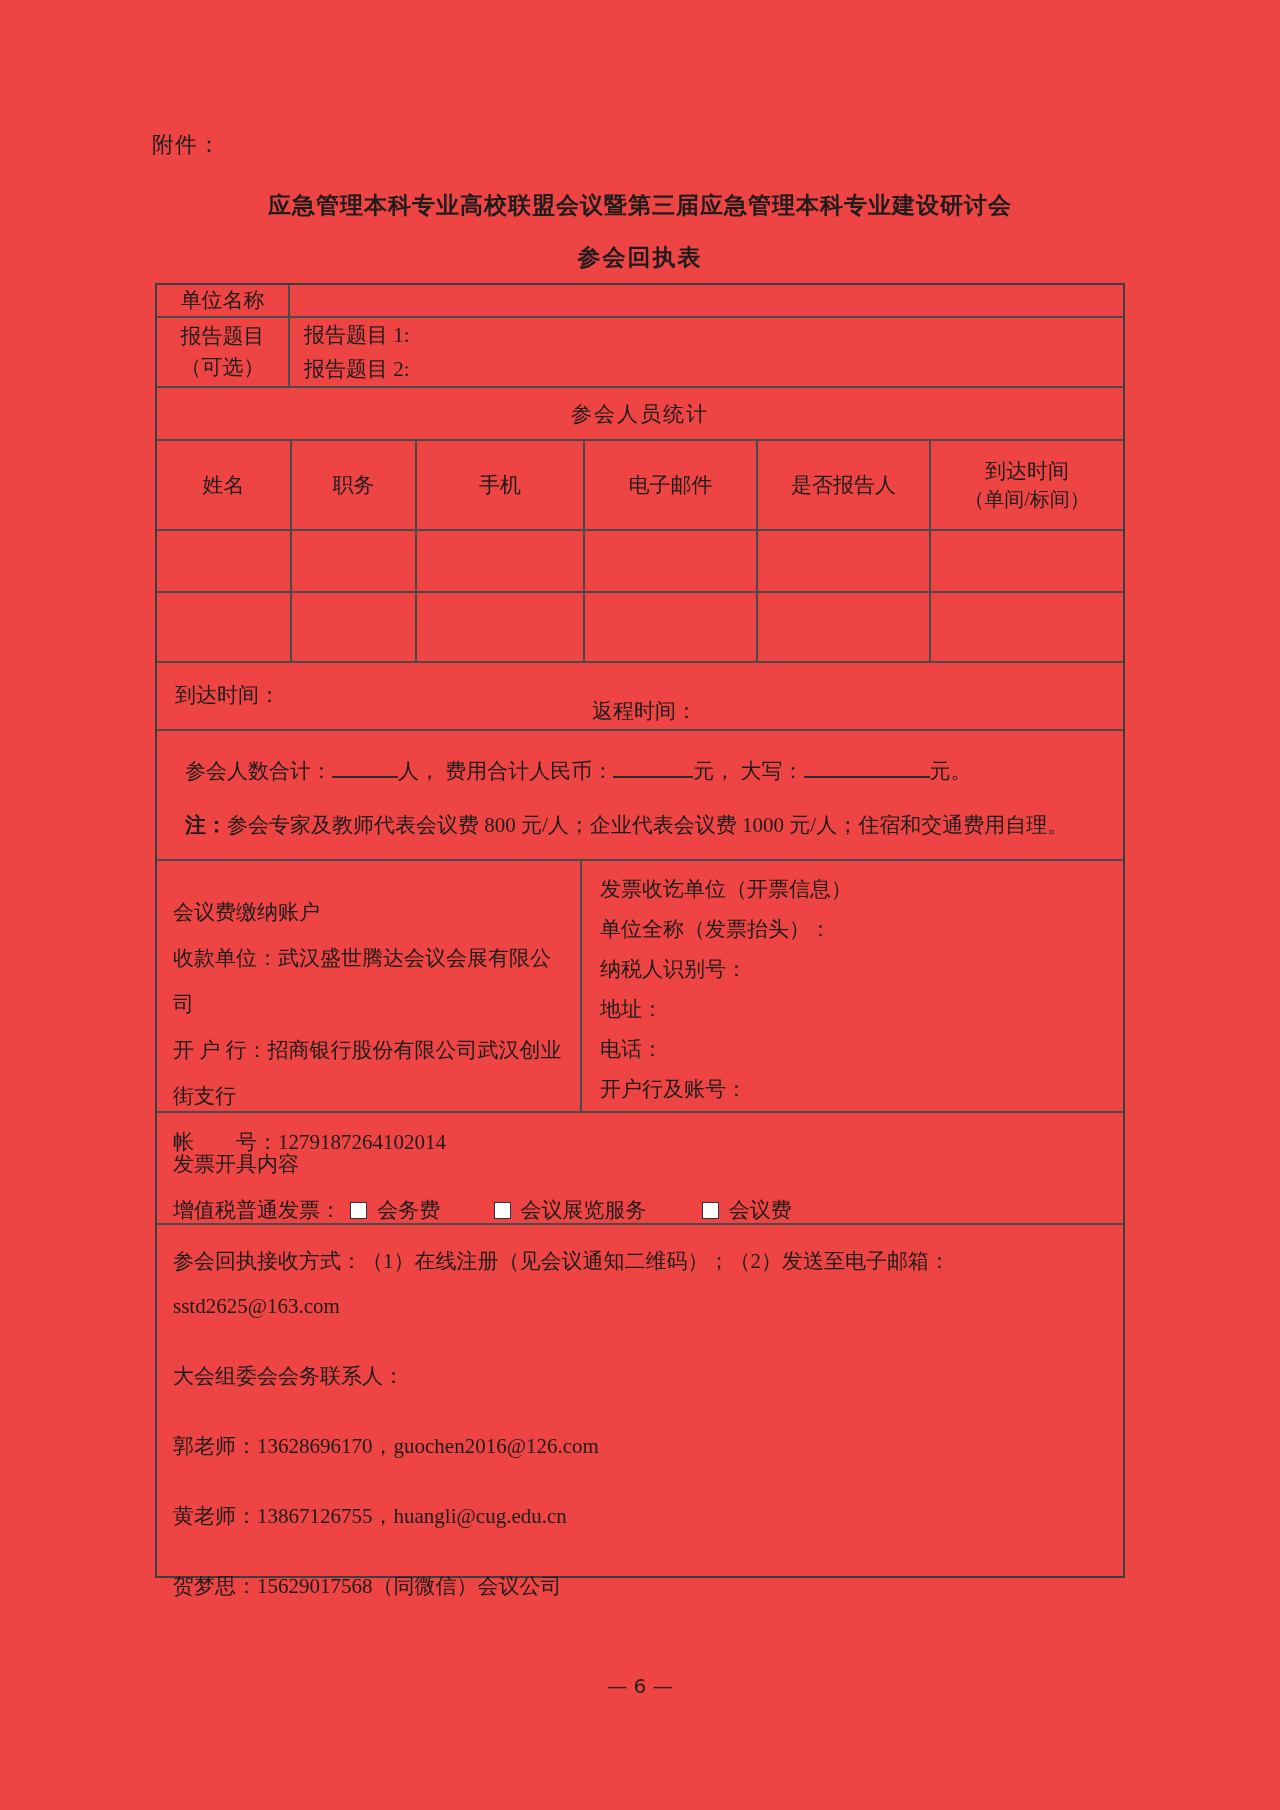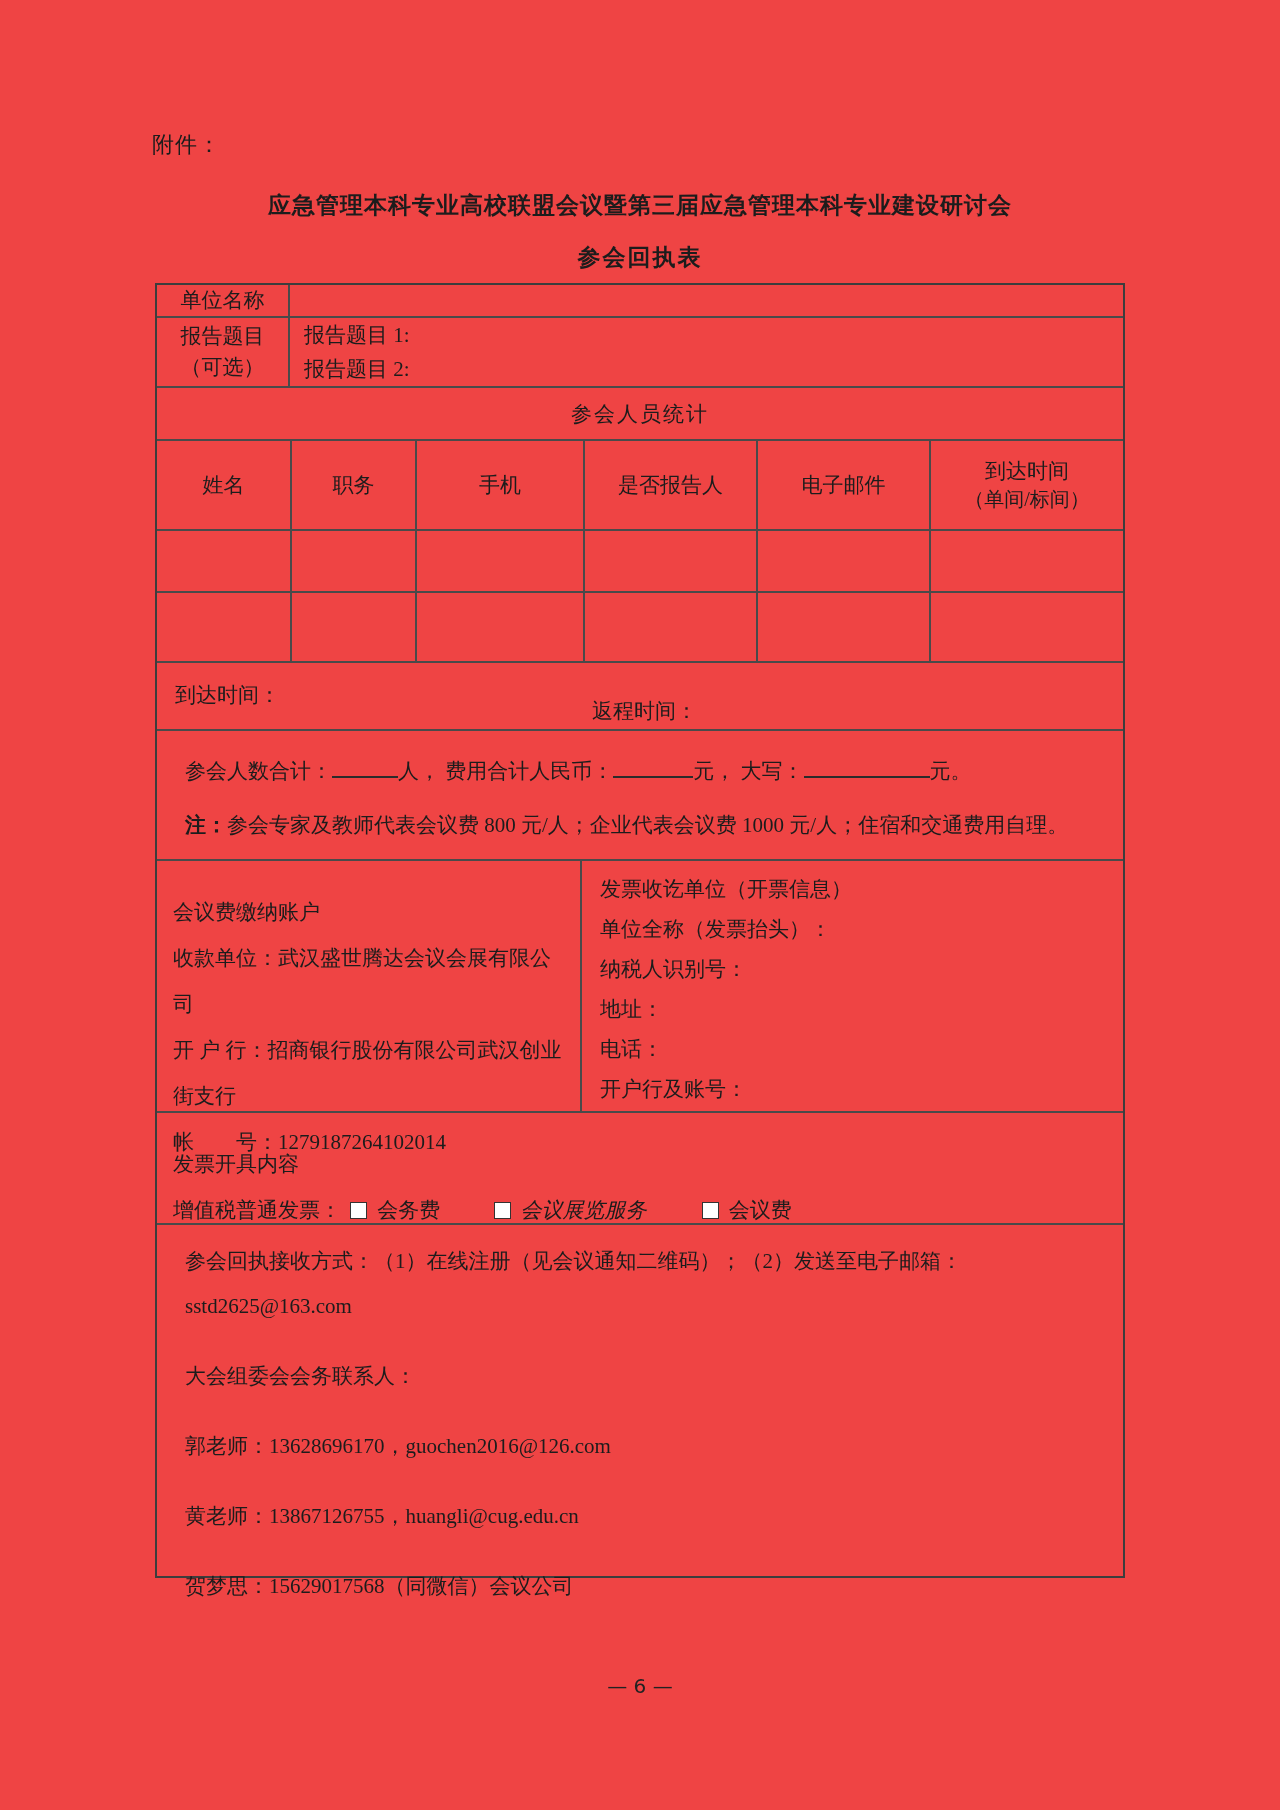--- a/index.html
+++ b/index.html
@@ -48,24 +48,24 @@
   .pay-col p{margin:0;}
   .inv-col{flex:1;border-left:2px solid #4a4a4a;box-sizing:border-box;padding:8px 12px 15px 18px;line-height:40px;}
   .inv-col p{margin:0;}
 
   .invcontent-row{padding:28px 16px 0;box-sizing:border-box;}
   .invcontent-row p{margin:0;line-height:46px;}
   .checkbox{display:inline-block;width:17px;height:17px;border:1.8px solid #333;
             margin:0 10px 0 4px;vertical-align:-2px;box-sizing:border-box;background:#fff;}
   .opt{white-space:nowrap;}
   .gap-lg{margin-right:44px;}
-  .gap-md{margin-right:46px;font-style:italic;}
+  .gap-md{margin-right:46px;}
 
   .footer-row{padding:14px 16px 0;box-sizing:border-box;}
-  .footer-row p{margin:0 12px 25px;line-height:45px;}
+  .footer-row p{margin:0 0 25px;line-height:45px;}
 
   .pagenum{position:absolute;top:1674px;left:0;width:100%;text-align:center;font-size:20px;
            font-family:"DejaVu Sans","Liberation Sans",sans-serif;color:#222;}
 </style>
 </head>
 <body>
 
 <div class="page">
 
   <div class="attachment">附件：</div>
@@ -90,22 +90,22 @@
       </div>
     </div>
 
     <div class="row h53 center-row">参会人员统计</div>
 
     <div class="row h90">
       <div class="grid6">
         <div class="gcell">姓名</div>
         <div class="gcell">职务</div>
         <div class="gcell">手机</div>
+        <div class="gcell">电子邮件</div>
         <div class="gcell">是否报告人</div>
-        <div class="gcell">电子邮件</div>
         <div class="gcell">
           <span>到达时间</span>
           <span class="room-line2">（单间/标间）</span>
         </div>
       </div>
     </div>
 
     <div class="row h62">
       <div class="grid6">
         <div class="gcell"></div>

